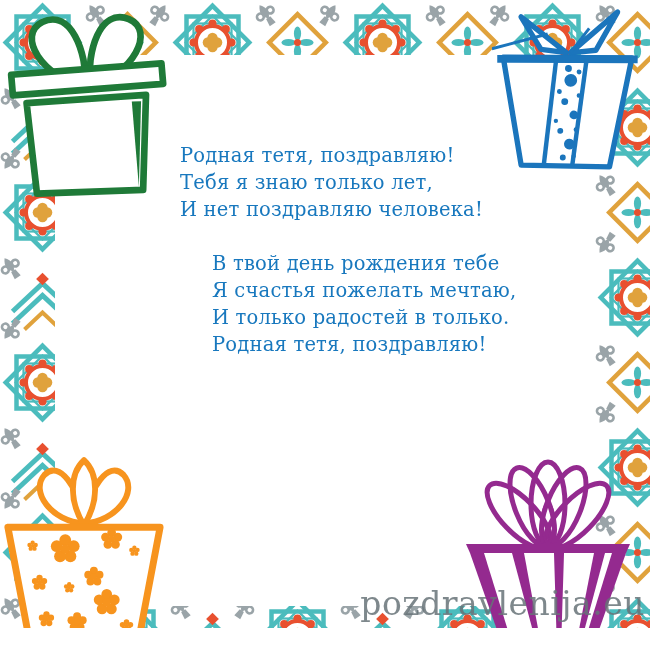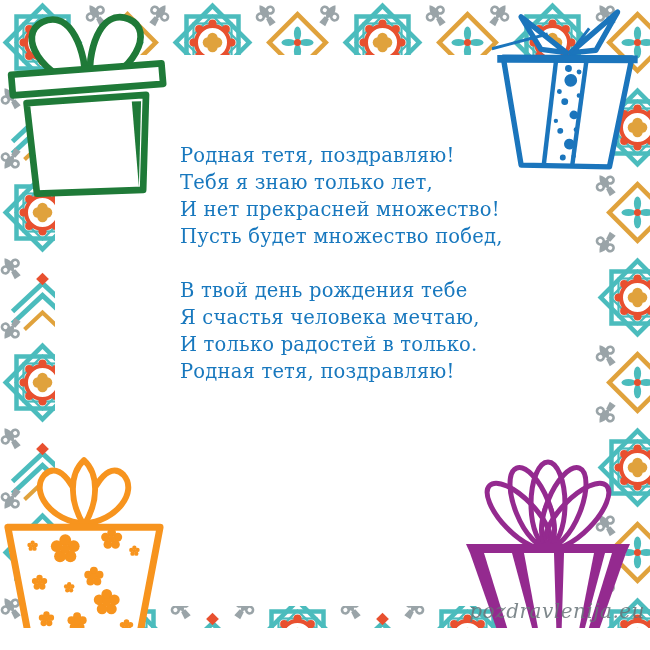--- a/index.html
+++ b/index.html
@@ -24,28 +24,27 @@
   .gift-purple { left: 462px; top: 452px; }
   .poem {
     position: absolute;
     left: 180px; top: 142px;
     color: #1878be;
     font-size: 19.5px;
     line-height: 27px;
     letter-spacing: 0.2px;
   }
   .poem .stanza { margin: 0; }
-  .poem .stanza + .stanza { margin-top: 27px; }
+  .poem .stanza + .stanza { margin-top: 27px; margin-left: 32px; }
   .poem-line { display: block; white-space: nowrap; }
   .watermark {
     position: absolute;
     right: 5px; bottom: 5px;
     font-family: "DejaVu Serif", serif;
-    font-style: italic;
-    font-size: 20px;
+    font-size: 33px;
     color: rgba(103, 115, 120, 0.85);
     letter-spacing: 0.5px;
     z-index: 30;
   }
   .z10 { z-index: 10; }
   .z20 { z-index: 20; }
 </style>
 </head>
 <body>
 
@@ -201,26 +200,25 @@
       <polygon points="50,101 62,101 80,198 76,198"></polygon>
       <polygon points="92,101 102,101 99,198 95,198"></polygon>
       <polygon points="132,101 143,101 117,198 113,198"></polygon>
     </g>
   </svg>
 
   <div class="poem z20">
     <div class="stanza">
       <span class="poem-line">Родная тетя, поздравляю!</span>
       <span class="poem-line">Тебя я знаю только лет,</span>
-      <span class="poem-line">И нет прекрасней множество!</span>
-      <span class="poem-line">Пусть будет множество побед,</span>
+      <span class="poem-line">И нет поздравляю человека!</span>
     </div>
     <div class="stanza">
       <span class="poem-line">В твой день рождения тебе</span>
-      <span class="poem-line">Я счастья человека мечтаю,</span>
+      <span class="poem-line">Я счастья пожелать мечтаю,</span>
       <span class="poem-line">И только радостей в только.</span>
       <span class="poem-line">Родная тетя, поздравляю!</span>
     </div>
   </div>
 
   <div class="watermark">pozdravlenija.eu</div>
 
 </div>
 
 </body></html>

